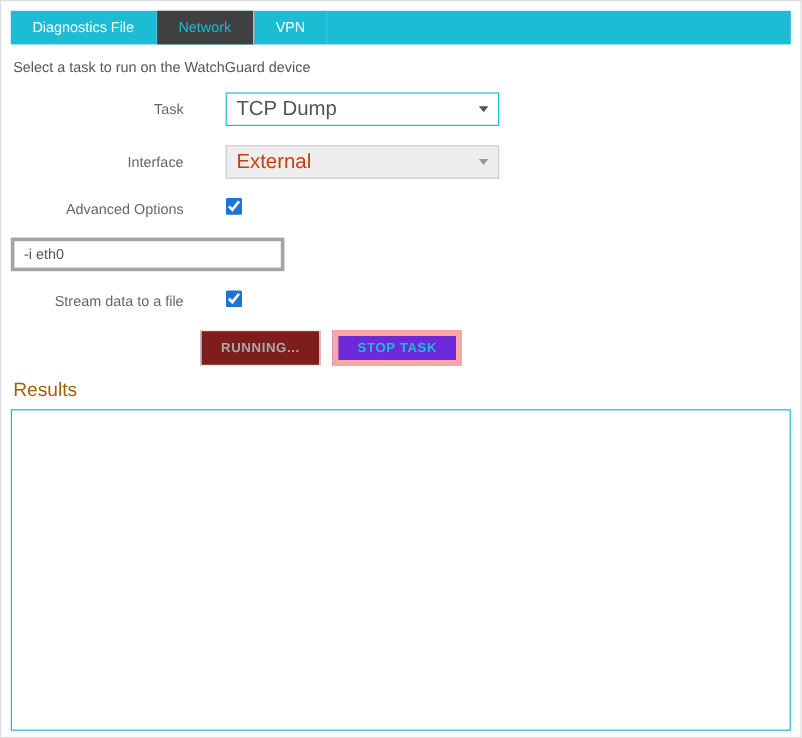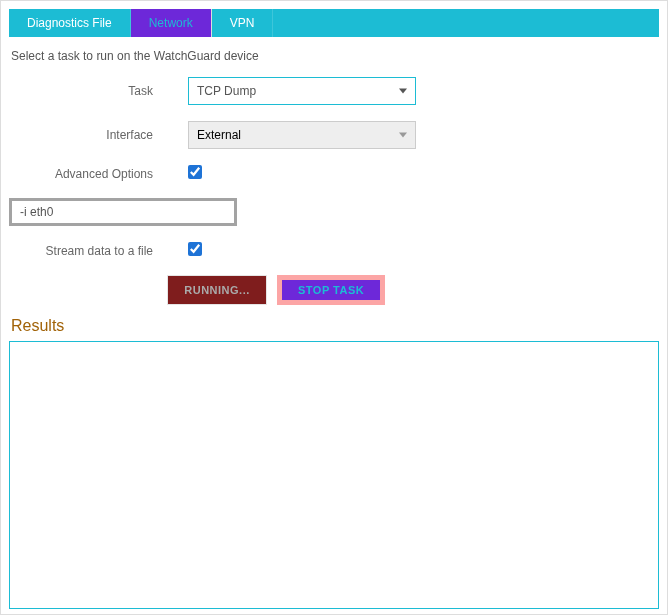--- a/index.html
+++ b/index.html
@@ -26,21 +26,21 @@
     .tab {
       padding: 0 18px;
       display: flex;
       align-items: center;
       color: #fff;
       font-size: 12px;
       cursor: pointer;
       border-right: 1px solid rgba(255,255,255,0.15);
     }
     .tab.active {
-      background: #6d28d9;
+      background: #404040;
       color: #1cbcd4;
       border-right: 1px solid #ddd;
     }
     .instruction {
       color: #555;
       font-size: 12px;
       margin-bottom: 14px;
       margin-left: 2px;
     }
     .form-row {
@@ -62,26 +62,26 @@
     .select-wrap {
       position: relative;
       width: 228px;
       height: 28px;
       border: 1px solid #1cbcd4;
       background: #fff;
       display: flex;
       align-items: center;
       padding: 0 8px;
       color: #555;
-      font-size: 12px;
+      font-size: 17px;
     }
     .select-wrap.disabled {
       border: 1px solid #ccc;
       background: #eee;
-      color: #000000;
+      color: #c2410c;
     }
     .chevron {
       position: absolute;
       right: 8px;
       top: 50%;
       transform: translateY(-50%);
       width: 0;
       height: 0;
       border-left: 4px solid transparent;
       border-right: 4px solid transparent;

